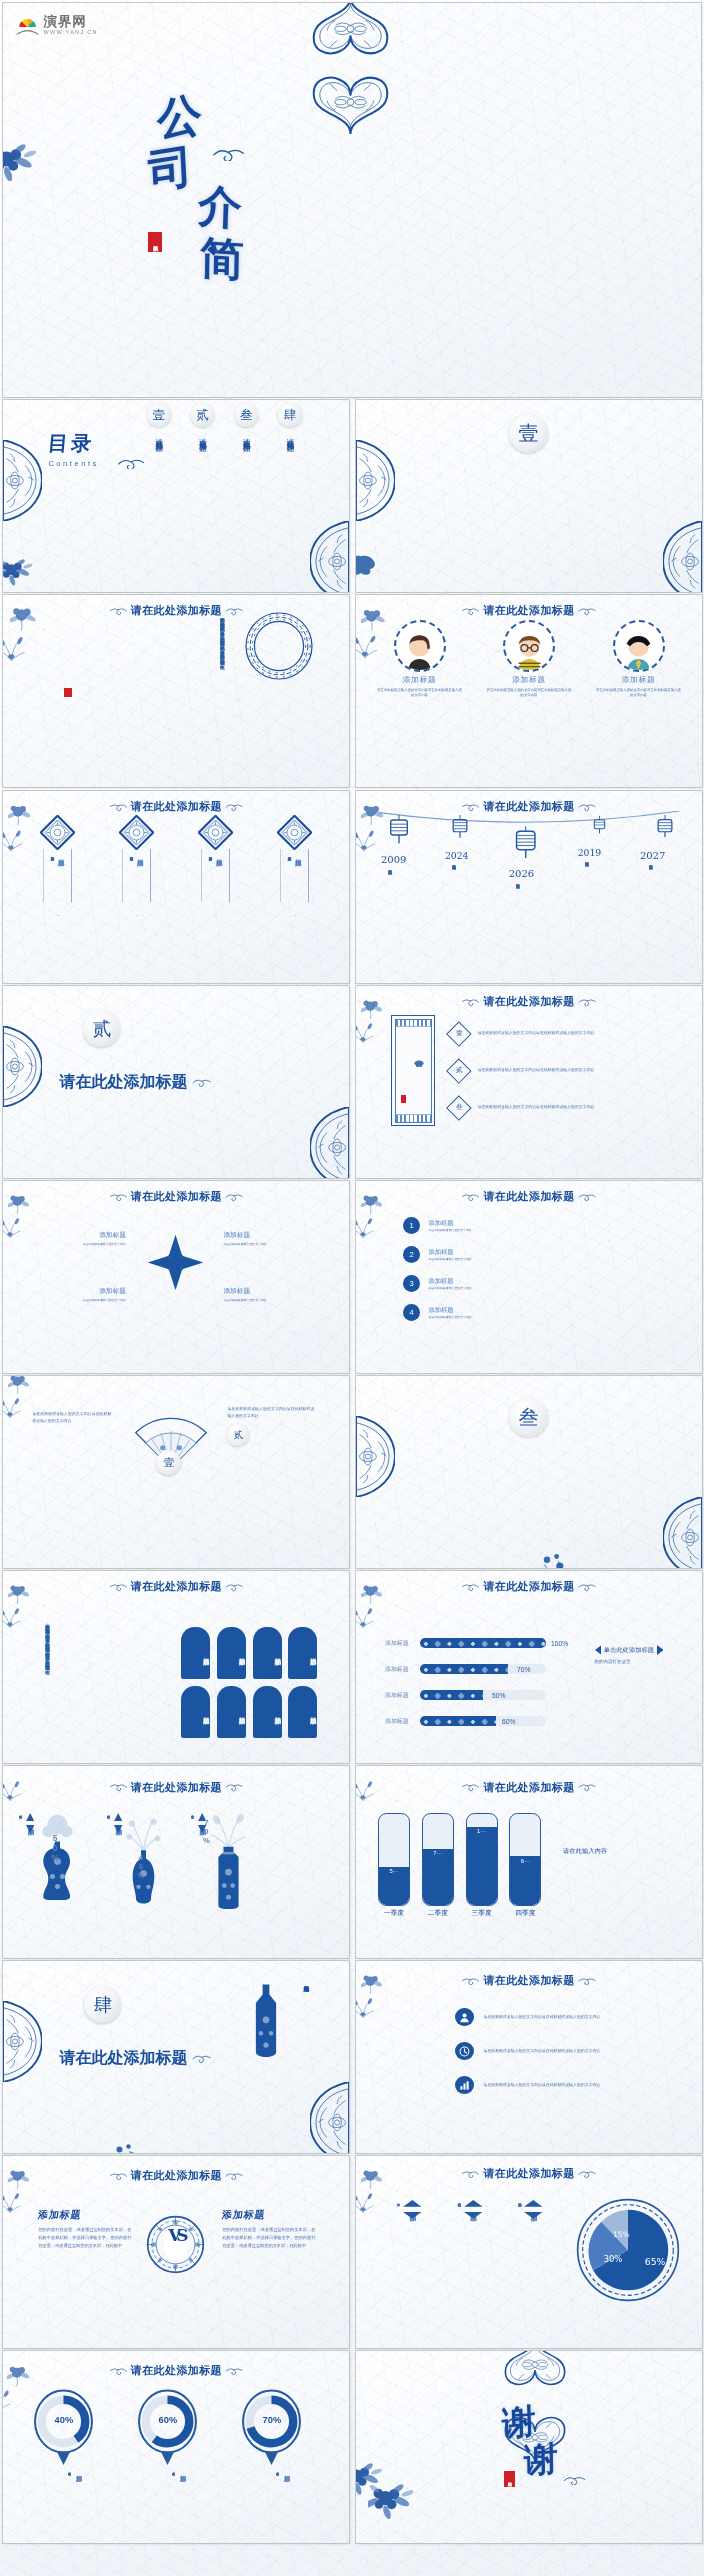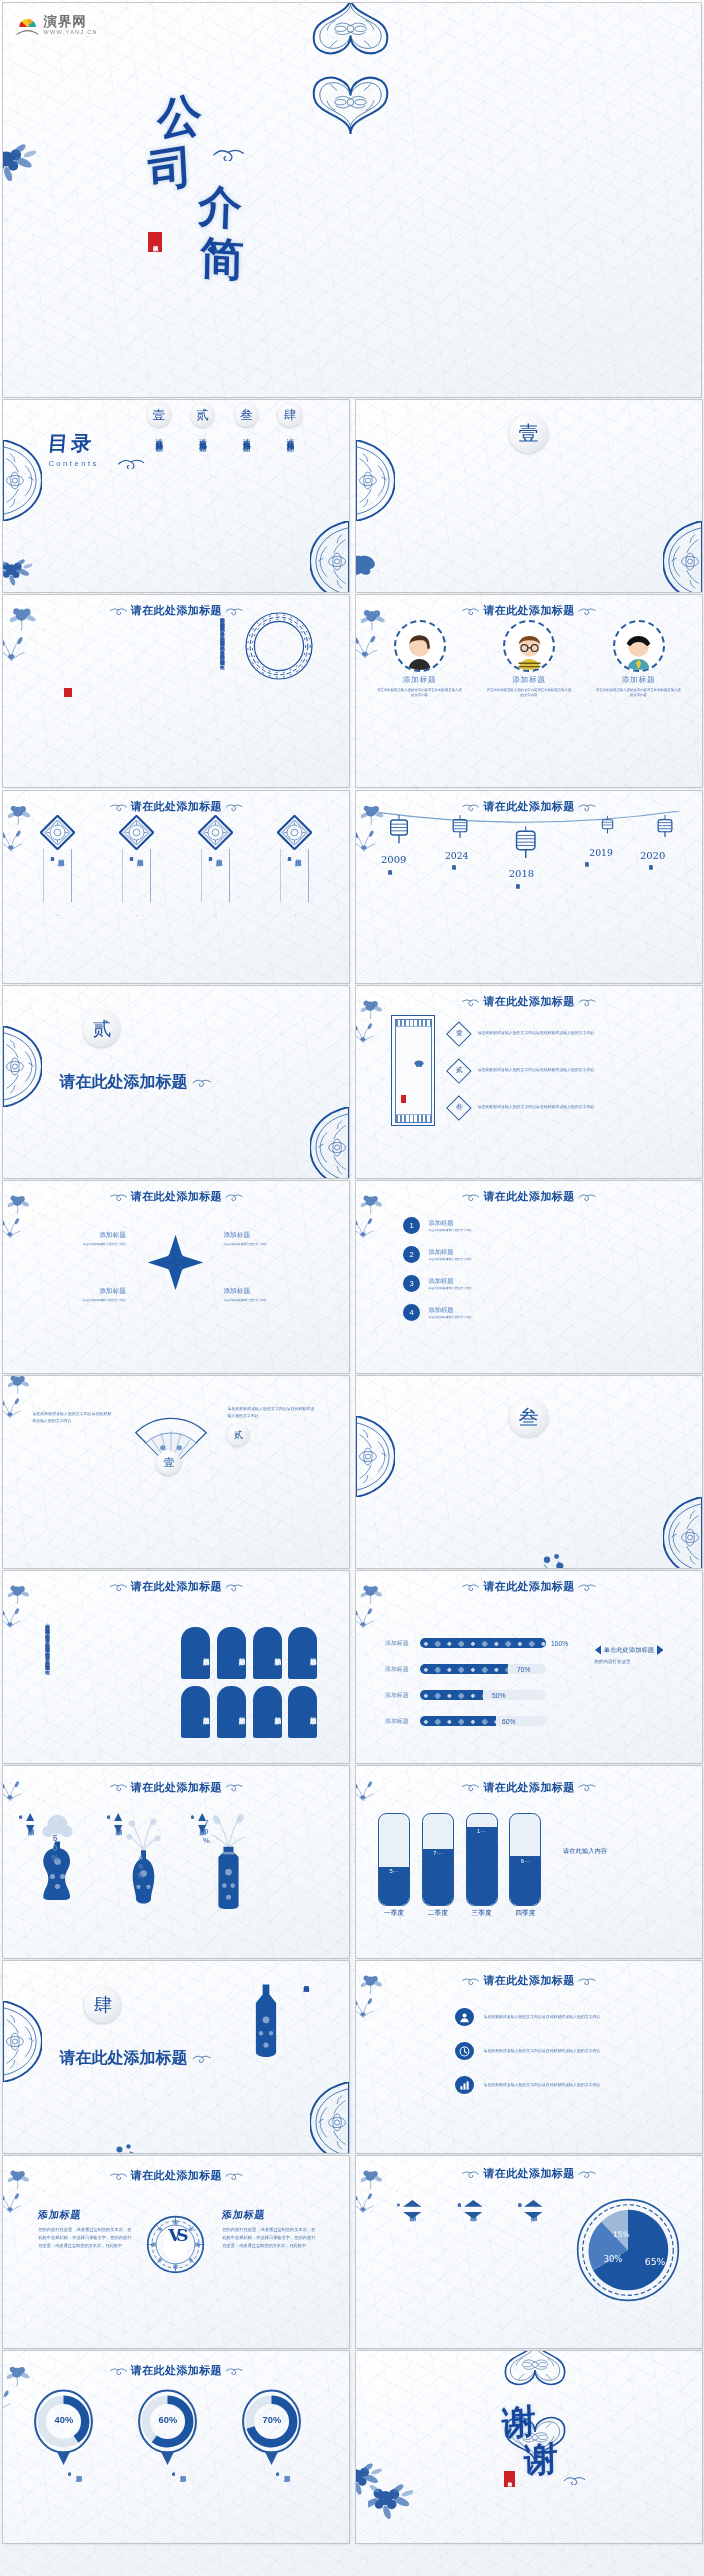--- a/index.html
+++ b/index.html
@@ -512,41 +512,41 @@
         <div style="font-size:9.3px;color:#1b4f9c;font-family:'DejaVu Serif',serif;">2024</div>
         <div class="vtext" style="font-size:3.7px;color:#3b67a8;margin-left:6.7px;margin-top:1.7px;">请在此粘贴或者输入您的文字内容</div>
       </div>
       <div style="width:52px;position:relative;padding-top:11.8px;">
         <svg width="23.5" height="39" viewBox="0 0 28 46" style="margin-left:5px;">
           <path d="M14 0v6" stroke="#2559a0" stroke-width="1.2"></path>
           <rect x="3" y="6" width="22" height="22" rx="4" fill="none" stroke="#2559a0" stroke-width="1.7"></rect>
           <path d="M3 11h22M3 15h22M3 19h22M3 23h22" stroke="#2559a0" stroke-width="1"></path>
           <path d="M14 28v10" stroke="#2559a0" stroke-width="1.7"></path>
         </svg>
-        <div style="font-size:10px;color:#1b4f9c;font-family:'DejaVu Serif',serif;">2018</div>
+        <div style="font-size:10px;color:#1b4f9c;font-family:'DejaVu Serif',serif;">2026</div>
         <div class="vtext" style="font-size:3.7px;color:#3b67a8;margin-left:6.7px;margin-top:1.7px;">请在此粘贴或者输入您的文字内容</div>
       </div>
-      <div style="width:52px;position:relative;text-align:center;">
+      <div style="width:52px;position:relative;">
         <svg width="17" height="29" viewBox="0 0 26 42" style="margin-left:18.5px;">
           <path d="M13 0v6" stroke="#2559a0" stroke-width="1.2"></path>
           <rect x="5" y="6" width="16" height="14" rx="3" fill="none" stroke="#2559a0" stroke-width="1.6"></rect>
           <path d="M5 10h16M5 14h16" stroke="#2559a0" stroke-width="1"></path>
           <path d="M13 20v7" stroke="#2559a0" stroke-width="1.6"></path>
         </svg>
         <div style="font-size:9.3px;color:#1b4f9c;font-family:'DejaVu Serif',serif;margin-left:5px;">2019</div>
         <div class="vtext" style="font-size:3.7px;color:#3b67a8;margin-left:11.8px;margin-top:1.7px;">请在此粘贴或者输入您的文字内容</div>
       </div>
       <div style="width:52px;position:relative;">
         <svg width="20" height="32" viewBox="0 0 26 42" style="margin-left:18.5px;">
           <path d="M13 0v6" stroke="#2559a0" stroke-width="1.2"></path>
           <rect x="4" y="6" width="18" height="16" rx="3" fill="none" stroke="#2559a0" stroke-width="1.6"></rect>
           <path d="M4 10h18M4 14h18M4 18h18" stroke="#2559a0" stroke-width="1"></path>
           <path d="M13 22v7" stroke="#2559a0" stroke-width="1.6"></path>
         </svg>
-        <div style="font-size:10px;color:#1b4f9c;font-family:'DejaVu Serif',serif;margin-left:3.4px;">2020</div>
+        <div style="font-size:10px;color:#1b4f9c;font-family:'DejaVu Serif',serif;margin-left:3.4px;">2027</div>
         <div class="vtext" style="font-size:3.7px;color:#3b67a8;margin-left:11.8px;margin-top:1.7px;">请在此粘贴或者输入您的文字内容</div>
       </div>
     </div>
     <div class="orn" style="left:5px;bottom:3.4px;">
       <svg width="23.5" height="23.5" viewBox="0 0 34 38">
           <use href="#inkrose"></use>
         </svg>
       </div>
     <div class="orn" style="right:5px;bottom:1.7px;">
       <svg width="27" height="25" viewBox="0 0 42 44">

